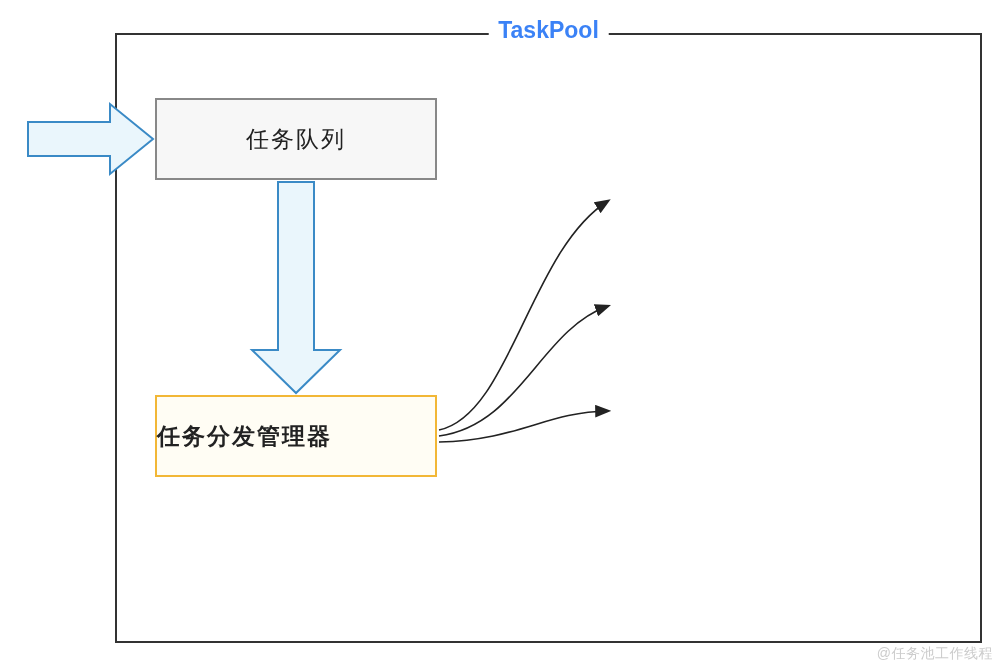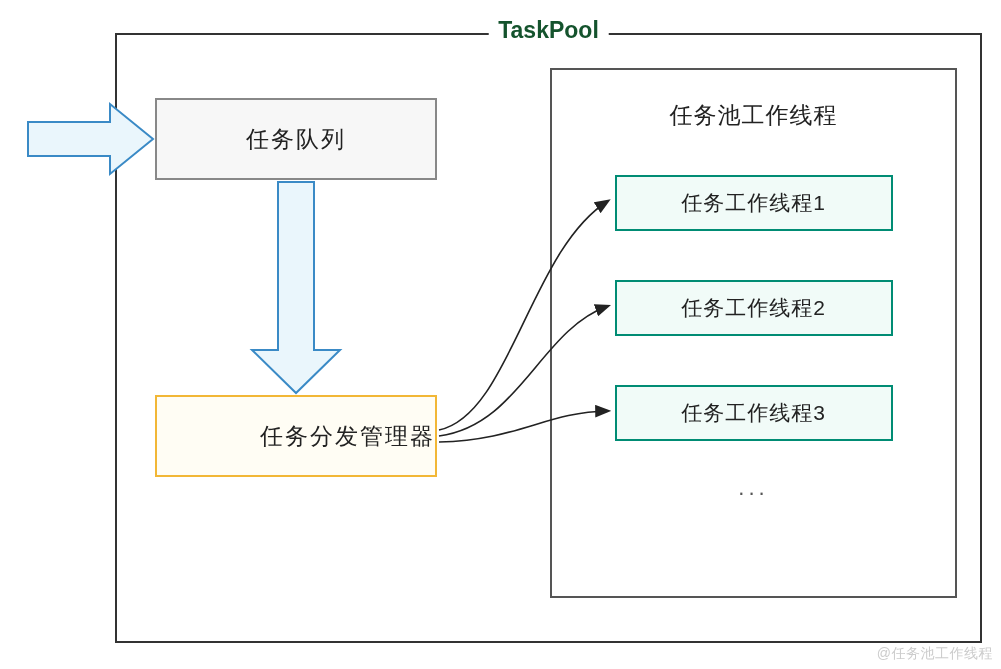--- a/index.html
+++ b/index.html
@@ -25,21 +25,21 @@
   }
   .main-title {
     position: absolute;
     left: 50%;
     top: -18px;
     transform: translateX(-50%);
     background: #fff;
     padding: 0 10px;
     font-size: 23px;
     font-weight: 600;
-    color: #14532d;
+    color: #3b82f6;
     text-align: center;
   }
   .task-queue {
     position: absolute;
     left: 155px;
     top: 98px;
     width: 282px;
     height: 82px;
     border: 2px solid #888;
     background: #f7f7f7;
@@ -53,24 +53,25 @@
   .task-dispatcher {
     position: absolute;
     left: 155px;
     top: 395px;
     width: 282px;
     height: 82px;
     border: 2px solid #f2b736;
     background: #fffdf4;
     display: flex;
     align-items: center;
-    justify-content: flex-end;
+    justify-content: flex-start;
     font-size: 23px;
     color: #222;
     letter-spacing: 2px;
+    font-weight: bold;
   }
   .worker-pool {
     position: absolute;
     left: 550px;
     top: 68px;
     width: 407px;
     height: 530px;
     border: 2px solid #555;
     background: #fff;
   }
@@ -136,33 +137,20 @@
   </div>
 
   <div class="task-queue">
     <span>任务队列</span>
   </div>
 
   <div class="task-dispatcher">
     <span>任务分发管理器</span>
   </div>
 
-  <div class="worker-pool">
-    <div class="worker-title">任务池工作线程</div>
-    <div class="worker-thread worker-1">
-      <span>任务工作线程1</span>
-    </div>
-    <div class="worker-thread worker-2">
-      <span>任务工作线程2</span>
-    </div>
-    <div class="worker-thread worker-3">
-      <span>任务工作线程3</span>
-    </div>
-    <div class="ellipsis">...</div>
-  </div>
 
   <svg class="overlay">
     <defs>
       <marker id="arrowhead" markerWidth="10" markerHeight="8" refX="8" refY="4" orient="auto" markerUnits="strokeWidth">
         <path d="M0,0 L10,4 L0,8 Z" fill="#222"></path>
       </marker>
     </defs>
 
     <g>
       <polygon points="28,122 110,122 110,104 153,139 110,174 110,156 28,156" fill="#eaf6fc" stroke="#3a8ac6" stroke-width="2"></polygon>

